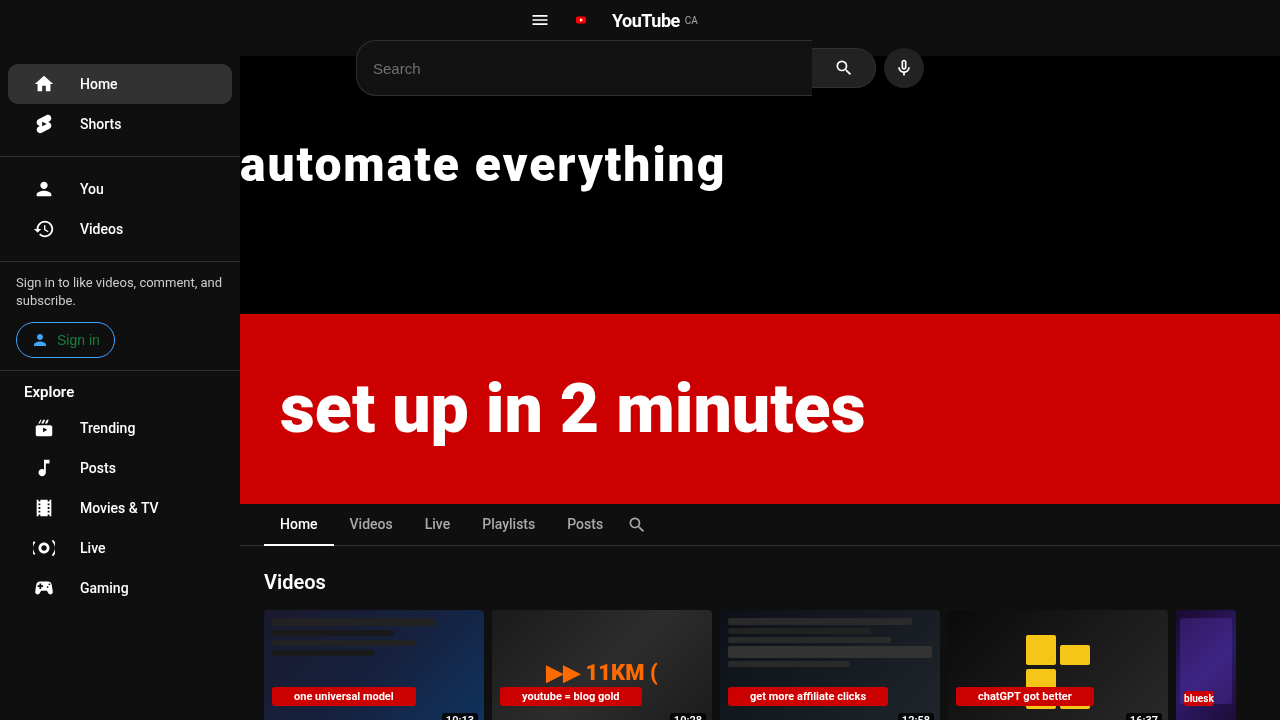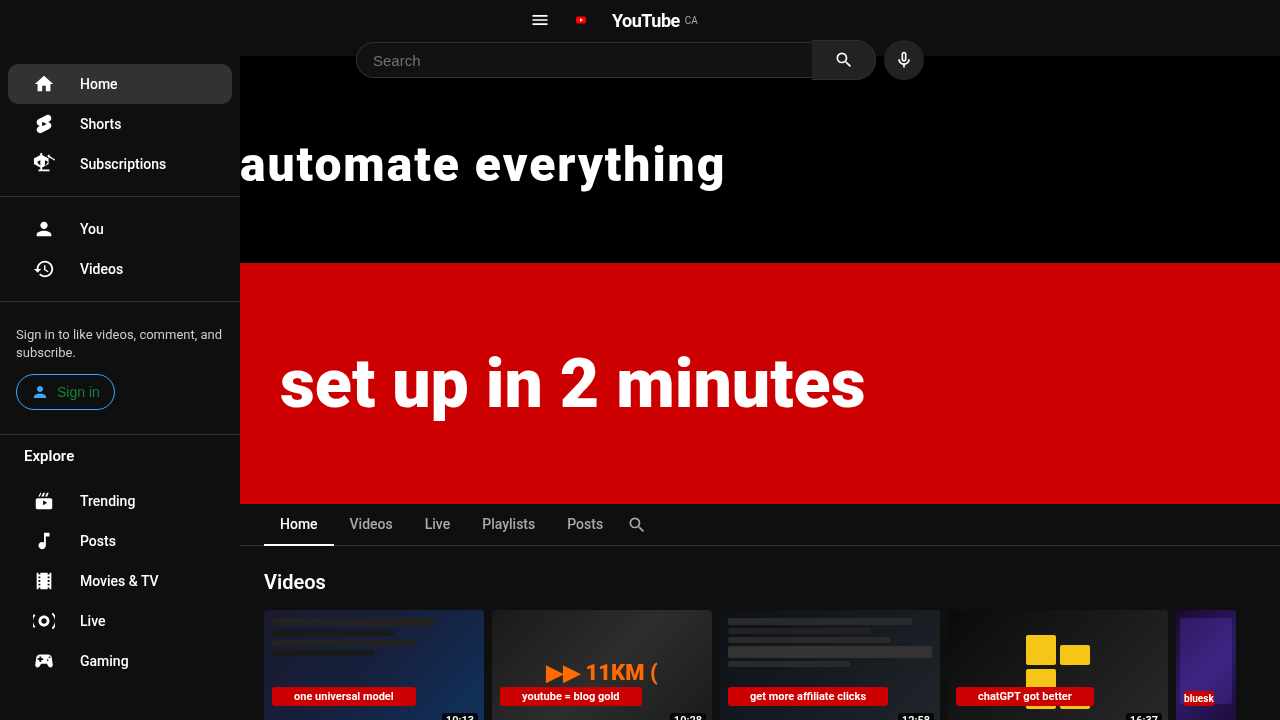--- a/index.html
+++ b/index.html
@@ -58,21 +58,21 @@
       justify-content: center;
       gap: 8px;
     }
     .search-form {
       display: flex;
       align-items: center;
       width: 520px;
     }
     .search-input {
       flex: 1;
-      height: 36px;
+      height: 56px;
       background: #121212;
       border: 1px solid #303030;
       border-right: none;
       border-radius: 20px 0 0 20px;
       padding: 8px 16px;
       color: #fff;
       font-size: 15px;
       outline: none;
     }
     .search-input::placeholder { color: #717171; }
@@ -135,26 +135,26 @@
     .sidebar-icon {
       display: flex; align-items: center; justify-content: center;
       width: 24px; height: 24px; flex-shrink: 0;
     }
 
     .sidebar-divider {
       height: 1px; background: #303030; margin: 12px 0;
     }
 
     .sidebar-section-label {
-      padding: 0 24px; margin-bottom: 16px;
+      padding: 0 24px; margin-bottom: 7px;
       font-size: 15px; font-weight: 600; color: #fff;
     }
 
     .signin-box {
-      margin: 24px 16px;
+      margin: 0 16px;
       font-size: 13px;
       color: #ccc;
       line-height: 1.4;
     }
     .signin-btn {
       display: flex; align-items: center; gap: 8px;
       margin-top: 12px;
       padding: 8px 14px;
       border: 1px solid #3ea6ff;
       border-radius: 20px;
@@ -198,21 +198,21 @@
       font-size: 48px;
       font-weight: 900;
       color: #fff;
       letter-spacing: 2px;
     }
     .banner-red-overlay {
       position: absolute;
       bottom: 0;
       left: 0;
       right: 0;
-      height: 241px;
+      height: 190px;
       background: #cc0000;
       display: flex;
       align-items: center;
       padding-left: 40px;
     }
     .banner-red-text {
       font-size: 68px;
       font-weight: 900;
       color: #fff;
       line-height: 1;
@@ -362,30 +362,20 @@
       <span>Home</span>
     </div>
     <div class="sidebar-item">
       <span class="sidebar-icon">
         <svg width="22" height="22" viewBox="0 0 24 24" fill="white">
             <path d="M17.77 10.32l-1.2-.5L18 9.06c1.84-.96 2.53-3.23 1.56-5.06s-3.23-2.53-5.06-1.56L6 6.94c-1.29.68-2.07 2.04-2 3.49.07 1.42.93 2.67 2.22 3.25l1.2.5L6 14.94c-1.84.96-2.53 3.23-1.56 5.06.97 1.83 3.23 2.53 5.06 1.56l8.5-4.5c1.29-.68 2.07-2.04 2-3.49-.07-1.42-.93-2.67-2.23-3.25zM10 14.45v-5l5 2.5-5 2.5z"></path>
           </svg>
       </span>
       <span>Shorts</span>
     </div>
-    <div class="sidebar-item">
-      <span class="sidebar-icon">
-        <svg width="22" height="22" viewBox="0 0 24 24" fill="white">
-            <path d="M10 18v-2.26l7-3.74V6l-7-3.74V0H8v2.26L1 6v6l7 3.74V18H6v2h12v-2h-8zm-5-7.36V9.36L8 7.96v6.08L5 10.64zm11 0L13 13.96V7.96l3 1.4v1.28z"></path>
-            <rect x="0" y="0" width="0" height="0"></rect>
-            <path d="M18 3.18V2h-2v2.45L22 7v1h2V7l-6-3.82zM2 7v1h2V7l6-3.82V2H8v1.18L2 7z"></path>
-          </svg>
-      </span>
-      <span>Subscriptions</span>
-    </div>
 
     <div class="sidebar-divider"></div>
 
     <div class="sidebar-item">
       <span class="sidebar-icon">
         <svg width="22" height="22" viewBox="0 0 24 24" fill="white">
             <path d="M12 12c2.21 0 4-1.79 4-4s-1.79-4-4-4-4 1.79-4 4 1.79 4 4 4zm0 2c-2.67 0-8 1.34-8 4v2h16v-2c0-2.66-5.33-4-8-4z"></path>
           </svg>
       </span>
       <span>You</span>

